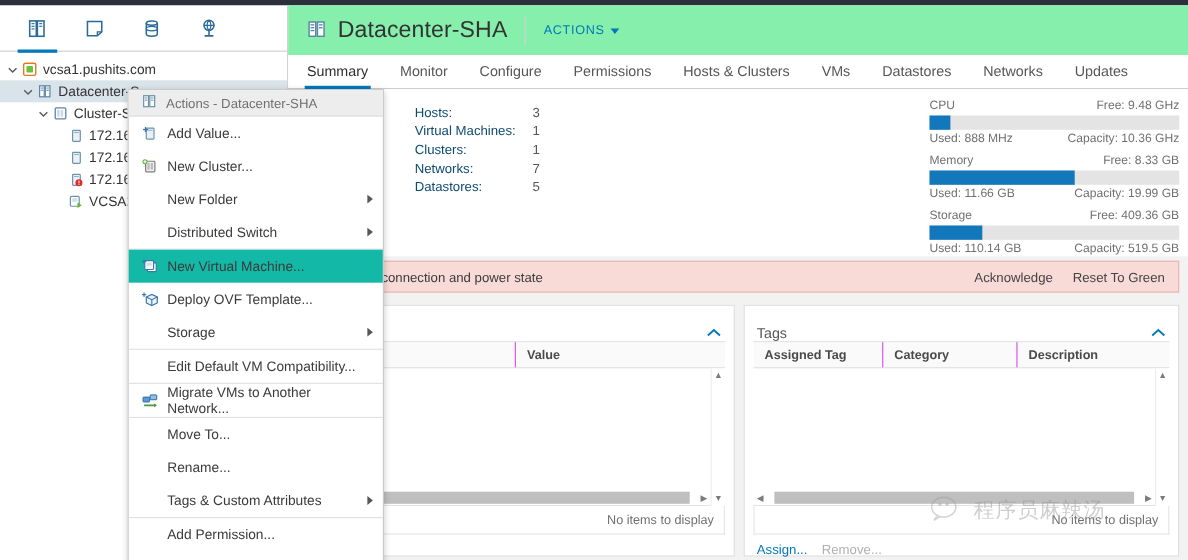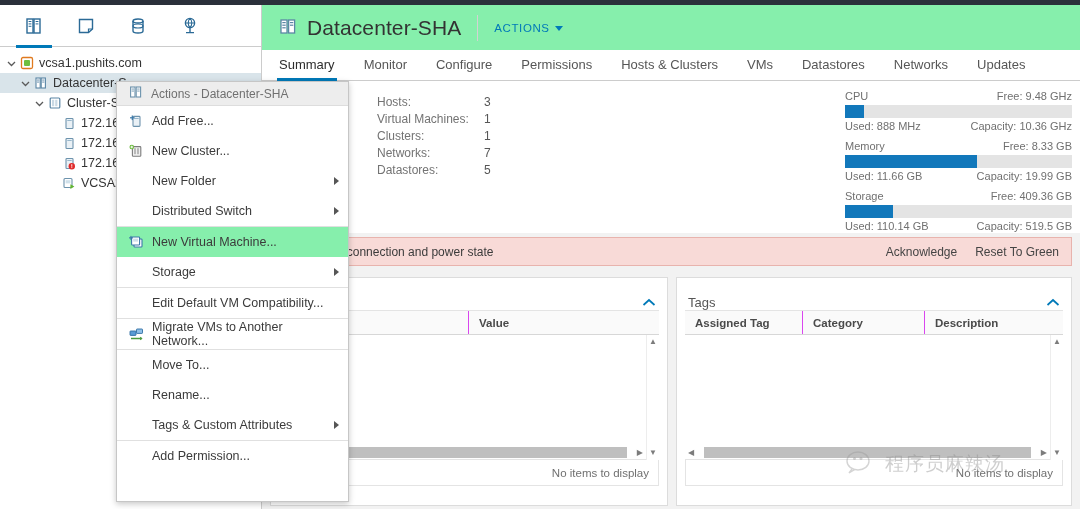--- a/index.html
+++ b/index.html
@@ -97,21 +97,21 @@
   }
 
   
   .sum-card {
     position: absolute; top: 76px; left: 0; width: 818px; height: 152px;
     background: #fff; display: flex;
   }
   .dc-illus { width: 115px; position: relative; }
   .stats { padding-top: 13px; font-size: 12px; }
   .stat-row { display: flex; height: 17px; line-height: 17px; }
-  .stat-lbl { width: 107px; color: #737373; }
+  .stat-lbl { width: 107px; color: #0c4a6e; }
   .stat-val { color: #565656; }
 
   .resources {
     position: absolute; right: 0; top: 8px; width: 235px; padding-right: 8px;
   }
   .res-block { margin-bottom: 6px; }
   .res-top, .res-bot {
     display: flex; justify-content: space-between; font-size: 11px;
     color: #707070; line-height: 14px;
   }
@@ -207,21 +207,21 @@
   }
   .ctx-title {
     height: 24px; background: #ededed; display: flex; align-items: center;
     padding-left: 12px; gap: 8px; font-size: 12px; color: #707070;
     border-bottom: 1px solid #ddd;
   }
   .ctx-item {
     height: 30px; display: flex; align-items: center; padding: 0 9px 0 12px;
     font-size: 12.5px; color: #3b3b3b; cursor: pointer;
   }
-  .ctx-item.hover { background: #86efac; }
+  .ctx-item.hover { background: #14b8a6; }
   .ctx-item .ci-ico {
     width: 19px; flex: 0 0 19px; display: flex; align-items: center;
     justify-content: flex-start;
   }
   .ctx-item .ci-lbl { margin-left: 4px; }
   .ctx-sep { height: 1px; background: #e0e0e0; margin: 0; }
   .submenu-arrow {
     margin-left: auto; width: 0; height: 0;
     border-top: 4px solid transparent; border-bottom: 4px solid transparent;
     border-left: 5px solid #565656;
@@ -548,20 +548,24 @@
         </div>
         <div class="hscroll">
           <span class="arrow side">◀</span>
           <div class="hscroll-track">
             <div class="hscroll-thumb"></div>
           </div>
           <span class="arrow side">▶</span>
         </div>
       </div>
       <div class="grid-foot">No items to display</div>
+      <div class="panel-links">
+        <span class="lnk-en">Assign...</span>
+        <span class="lnk-dis">Remove...</span>
+      </div>
     </div>
 
   </div>
 
   <div class="watermark">
     <span>
       <svg width="34" height="26" viewBox="0 0 34 26">
         <ellipse cx="13" cy="11" rx="11" ry="9" fill="none" stroke="#9a9a9a" stroke-width="1.4"></ellipse>
         <path d="M7 19 L4 23 L9.5 19.6" fill="none" stroke="#9a9a9a" stroke-width="1.4"></path>
         <circle cx="9.5" cy="8.5" r="1.5" fill="#9a9a9a"></circle>
@@ -589,21 +593,21 @@
 
     <div class="ctx-item">
       <span class="ci-ico">
         <svg width="15" height="15" viewBox="0 0 15 15">
           <rect x="4" y="2.4" width="7" height="10" rx=".8" fill="#eaf1f6" stroke="#6d93ad" stroke-width="1.1"></rect>
           <rect x="5.3" y="4" width="4.4" height=".9" fill="#8fb0c6"></rect>
           <rect x="1" y="3.2" width="4.6" height="1.2" fill="#3b78a8"></rect>
           <rect x="2.7" y="1.5" width="1.2" height="4.6" fill="#3b78a8"></rect>
         </svg>
       </span>
-      <span class="ci-lbl">Add Free...</span>
+      <span class="ci-lbl">Add Value...</span>
     </div>
 
     <div class="ctx-item">
       <span class="ci-ico">
         <svg width="15" height="15" viewBox="0 0 15 15">
           <rect x="3.4" y="2.6" width="8.4" height="9.6" rx=".8" fill="#f0f0f0" stroke="#7c7c7c" stroke-width="1.1"></rect>
           <rect x="5" y="4.2" width="2" height="6" fill="#b9b9b9"></rect>
           <rect x="8" y="4.2" width="2" height="6" fill="#b9b9b9"></rect>
           <circle cx="2.8" cy="3" r="2.3" fill="#62b531"></circle>
           <rect x="2.3" y="1.6" width="1" height="2.8" fill="#fff"></rect>
@@ -632,20 +636,31 @@
           <rect x="5" y="4" width="8" height="8" rx=".8" fill="#fff" stroke="#3b78a8" stroke-width="1.1"></rect>
           <rect x="2.6" y="2" width="8" height="8" rx=".8" fill="#fff" stroke="#3b78a8" stroke-width="1.1"></rect>
           <rect x="4.2" y="3.6" width="4.8" height="3" fill="#cfe0ea"></rect>
           <rect x="0" y="2.3" width="4" height="1.1" fill="#3b78a8"></rect>
           <rect x="1.4" y="0.9" width="1.1" height="4" fill="#3b78a8"></rect>
         </svg>
       </span>
       <span class="ci-lbl">New Virtual Machine...</span>
     </div>
 
+    <div class="ctx-item">
+      <span class="ci-ico">
+        <svg width="16" height="15" viewBox="0 0 16 15">
+          <path d="M4 5 L9 2.6 L14 5 L14 10.4 L9 12.8 L4 10.4 Z" fill="#e8f2f8" stroke="#3b78a8" stroke-width="1.1"></path>
+          <path d="M4 5 L9 7.4 L14 5 M9 7.4 V12.8" fill="none" stroke="#3b78a8" stroke-width="1"></path>
+          <rect x="0" y="2.3" width="4" height="1.1" fill="#3b78a8"></rect>
+          <rect x="1.4" y="0.9" width="1.1" height="4" fill="#3b78a8"></rect>
+        </svg>
+      </span>
+      <span class="ci-lbl">Deploy OVF Template...</span>
+    </div>
 
     <div class="ctx-item">
       <span class="ci-ico"></span>
       <span class="ci-lbl">Storage</span>
       <span class="submenu-arrow"></span>
     </div>
     <div class="ctx-sep"></div>
 
     <div class="ctx-item">
       <span class="ci-ico"></span>

